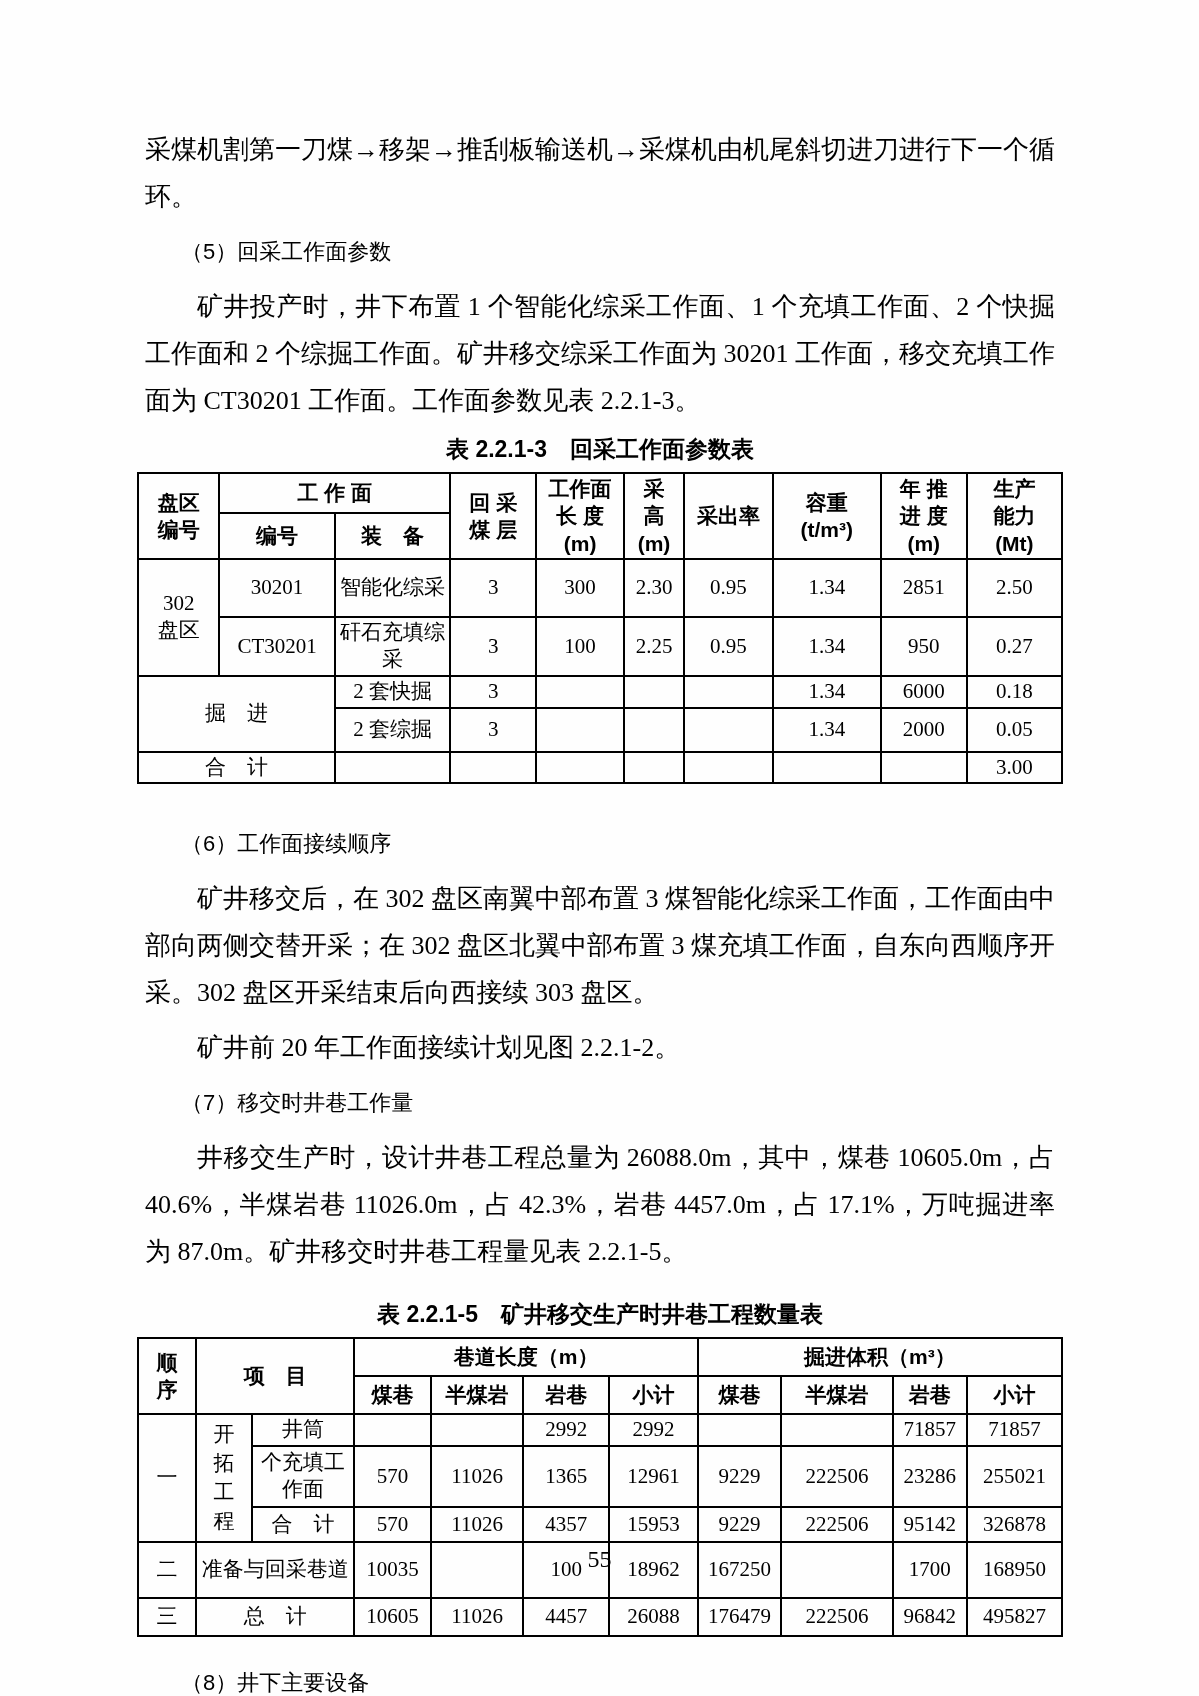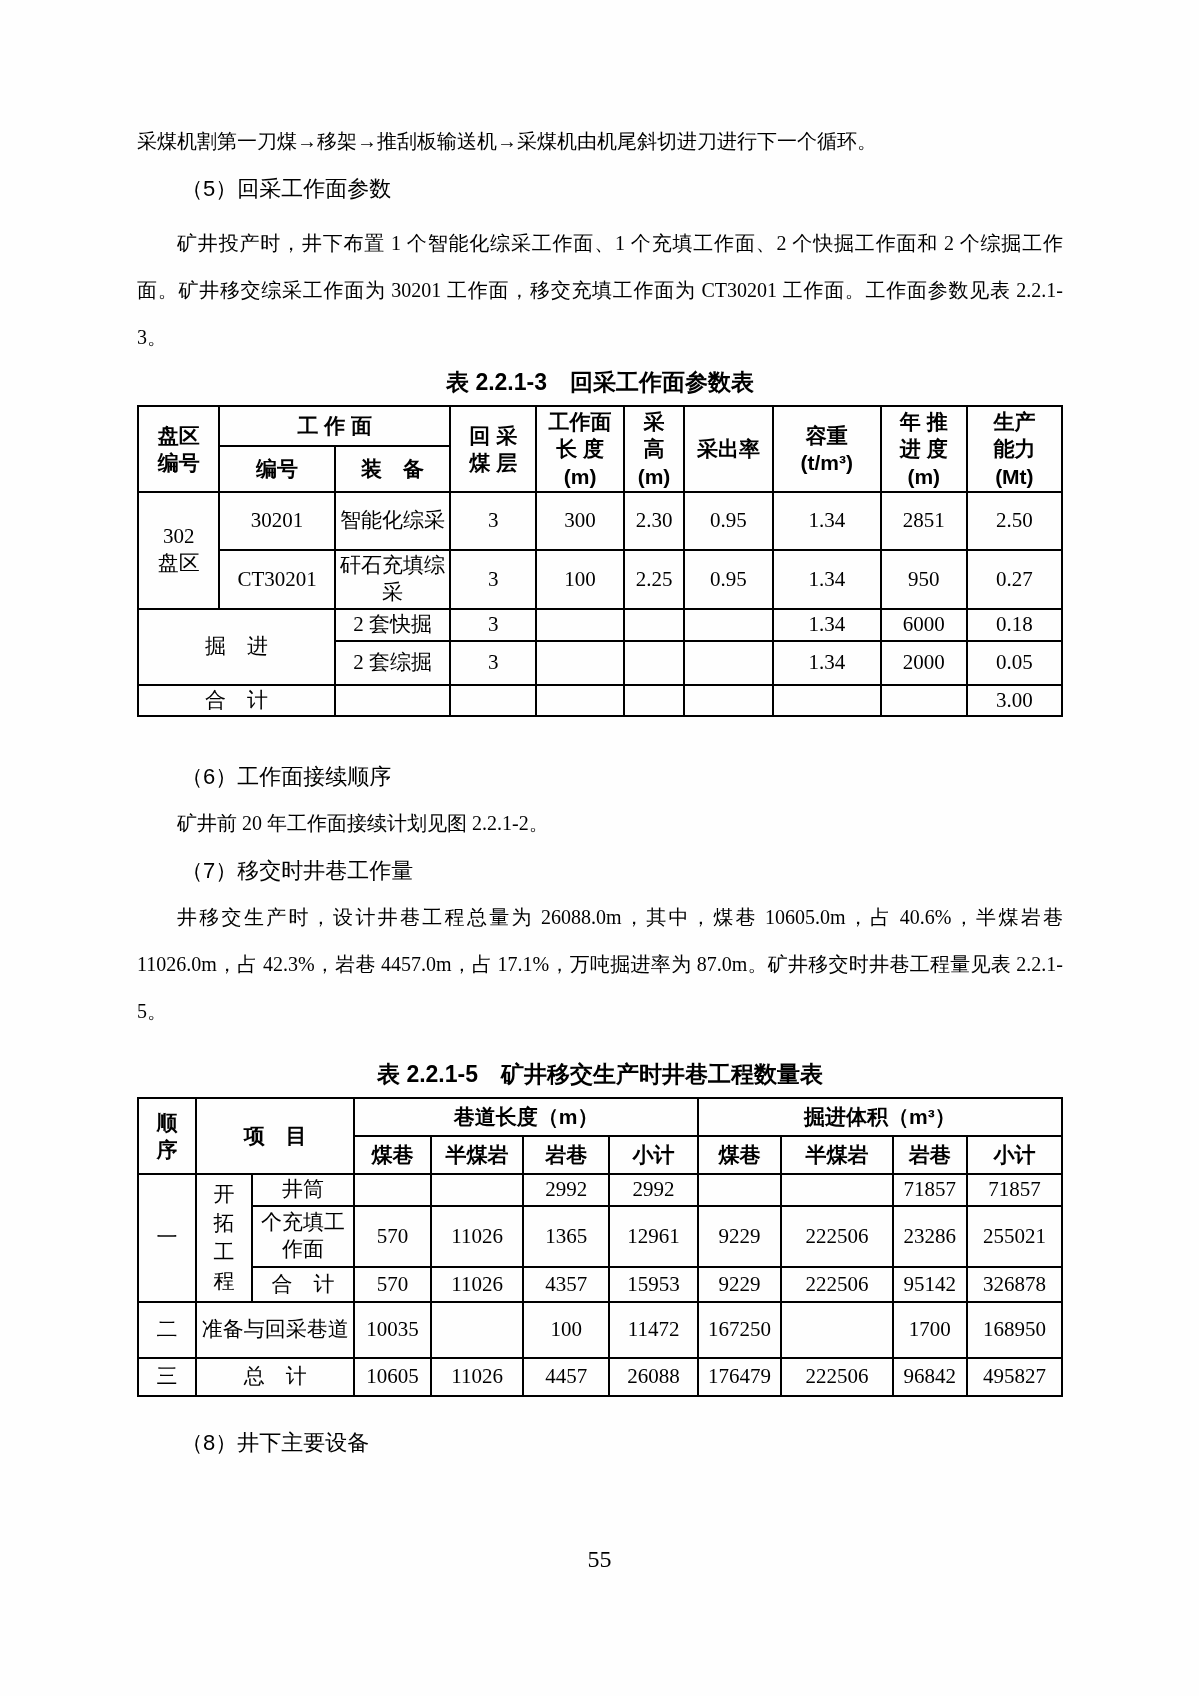--- a/index.html
+++ b/index.html
@@ -10,22 +10,22 @@
     overflow:hidden;
     color:#000;
     font-family:"Liberation Serif","DejaVu Serif",serif;
   }
   .content{
     position:absolute;
     left:137px;top:118px;
     width:926px;
   }
   .body-text{
-    margin:0;
-    font-size:20px;
+    margin:8px;
+    font-size:26px;
     line-height:47px;
     text-align:justify;
     text-indent:2em;
   }
   .no-indent{text-indent:0;}
   .doc-heading{
     margin:0;
     font-family:"Liberation Sans","DejaVu Sans",sans-serif;
     font-weight:normal;
     font-size:22px;
@@ -205,20 +205,21 @@
           <td></td>
           <td></td>
           <td></td>
           <td>3.00</td>
         </tr>
       </tbody>
     </table>
 
     <h3 class="doc-heading mt36">（6）工作面接续顺序</h3>
 
+    <p class="body-text">矿井移交后，在 302 盘区南翼中部布置 3 煤智能化综采工作面，工作面由中部向两侧交替开采；在 302 盘区北翼中部布置 3 煤充填工作面，自东向西顺序开采。302 盘区开采结束后向西接续 303 盘区。</p>
 
     <p class="body-text">矿井前 20 年工作面接续计划见图 2.2.1-2。</p>
 
     <h3 class="doc-heading">（7）移交时井巷工作量</h3>
 
     <p class="body-text">井移交生产时，设计井巷工程总量为 26088.0m，其中，煤巷 10605.0m，占 40.6%，半煤岩巷 11026.0m，占 42.3%，岩巷 4457.0m，占 17.1%，万吨掘进率为 87.0m。矿井移交时井巷工程量见表 2.2.1-5。</p>
 
     <p class="table-title mt6">表 2.2.1-5　矿井移交生产时井巷工程数量表</p>
 
     <table>
@@ -291,21 +292,21 @@
           <td>222506</td>
           <td>95142</td>
           <td>326878</td>
         </tr>
         <tr style="height:56px">
           <td>二</td>
           <td colspan="2">准备与回采巷道</td>
           <td>10035</td>
           <td></td>
           <td>100</td>
-          <td>11472</td>
+          <td>18962</td>
           <td>167250</td>
           <td></td>
           <td>1700</td>
           <td>168950</td>
         </tr>
         <tr style="height:38px">
           <td>三</td>
           <td colspan="2">总　计</td>
           <td>10605</td>
           <td>11026</td>

